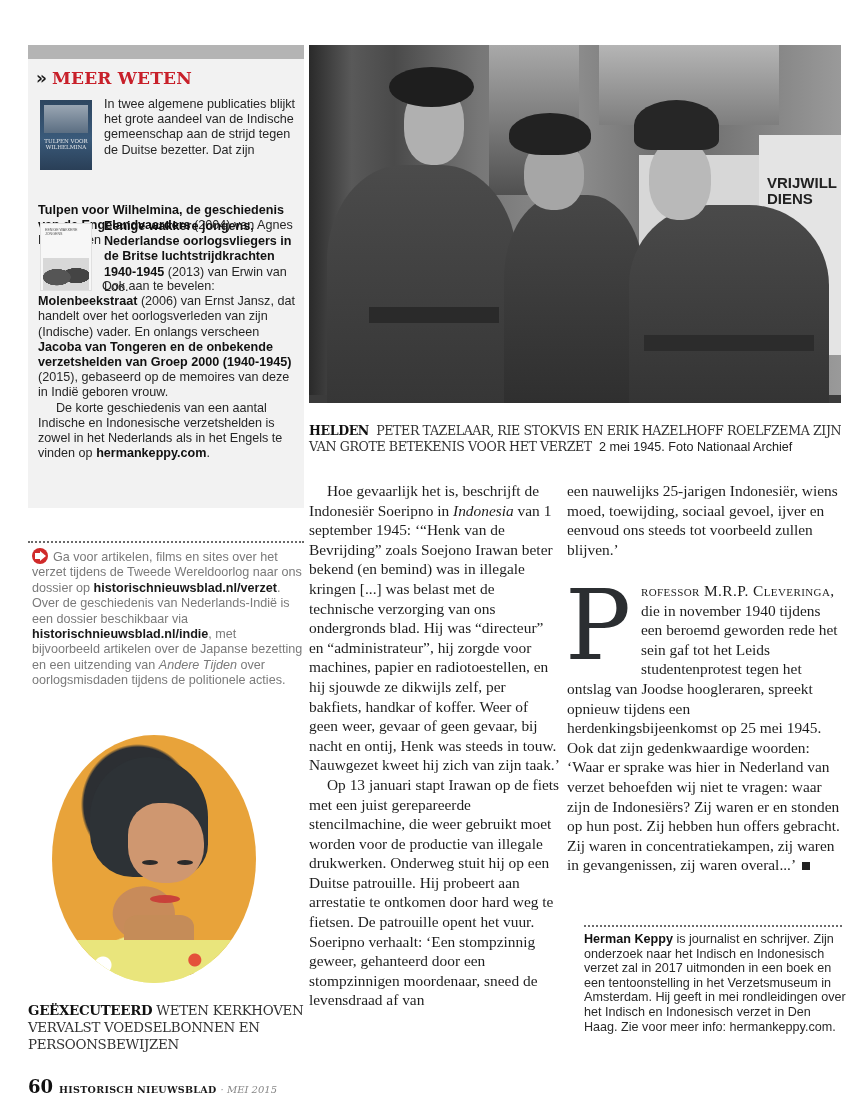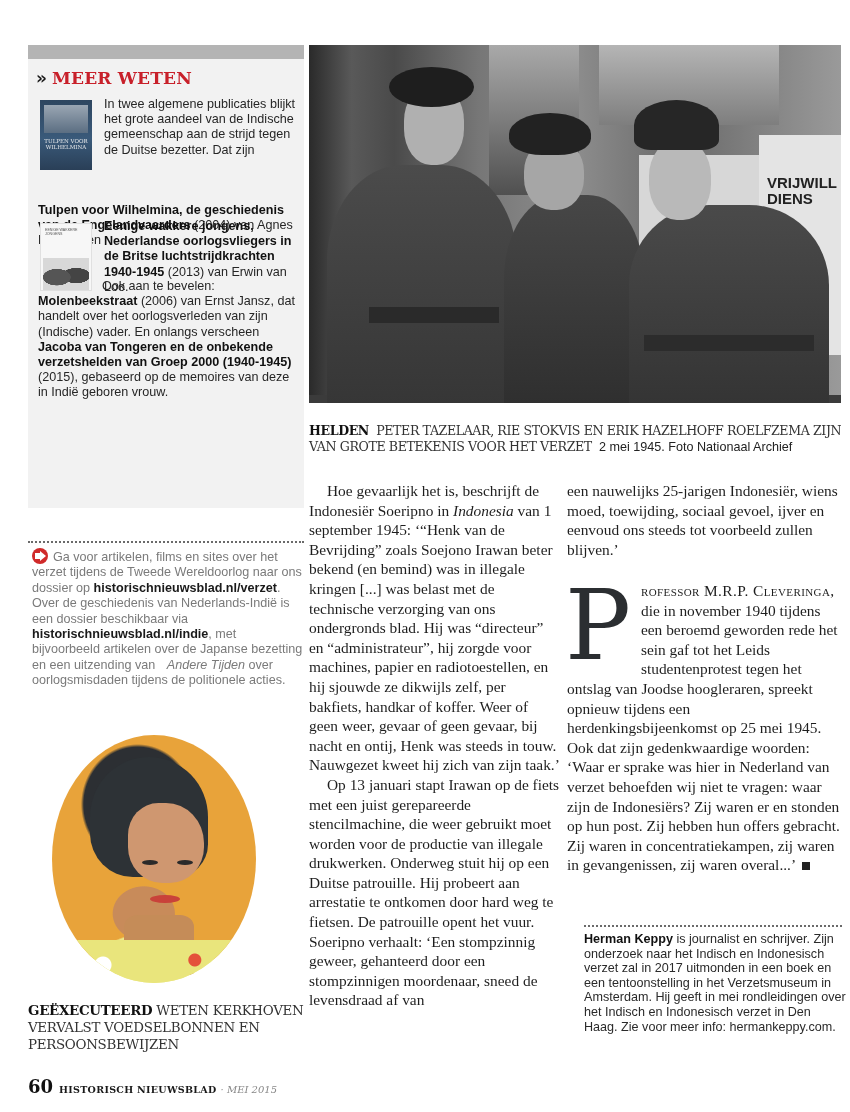--- a/index.html
+++ b/index.html
@@ -28,21 +28,21 @@
   #sb-p1b { left: 10px; top: 158px; width: 262px; }
   #sb-p2 { left: 76px; top: 174px; width: 196px; }
   #sb-p2b { left: 10px; top: 234px; width: 262px; }
 
   
   .dotted { border-top: 2px dotted #6a6a6a; height: 0; }
 
   #gavoor-rule { left: 28px; top: 541px; width: 276px; }
   #gavoor { left: 32px; top: 548px; width: 272px; font-family: "Liberation Sans", sans-serif; font-size: 12.6px; line-height: 15.4px; color: #7a7a7a; }
   #gavoor b { color: #1a1a1a; }
-  #gavoor i { color: #7a7a7a; margin-left: 8px; }
+  #gavoor i { color: #7a7a7a; }
   #arrow-icon { display: inline-block; width: 16px; height: 16px; border-radius: 50%; background: #d02a2a; position: relative; vertical-align: -3px; margin-right: 5px; }
   #arrow-icon::after { content: ""; position: absolute; left: 3px; top: 5px; width: 6px; height: 6px; background: #fff; }
   #arrow-icon::before { content: ""; position: absolute; left: 8px; top: 3px; border-left: 6px solid #fff; border-top: 5px solid transparent; border-bottom: 5px solid transparent; }
 
   
   #painting { left: 52px; top: 735px; width: 204px; height: 248px; border-radius: 50%;
     background:
       radial-gradient(ellipse 30% 22% at 45% 40%, #d9a276 0 60%, transparent 62%),
       radial-gradient(ellipse 48% 42% at 42% 28%, #2c2f33 0 55%, transparent 58%),
       radial-gradient(ellipse 60% 30% at 50% 95%, #eee98a 0 50%, transparent 52%),
@@ -140,20 +140,24 @@
   </div>
 
   <div id="sb-p2b" class="abs sidebar-text">
     <div style="text-indent:64px"><span>Ook aan te bevelen:</span></div>
     <div>
       <b>Molenbeekstraat</b>
       <span>(2006) van Ernst Jansz, dat handelt over het oorlogsverleden van zijn (Indische) vader. En onlangs verscheen</span>
       <b>Jacoba van Tongeren en de onbekende verzetshelden van Groep 2000 (1940-1945)</b>
       <span>(2015), gebaseerd op de memoires van deze in Indië geboren vrouw.</span>
     </div>
+    <div style="text-indent:18px">
+      <span>De korte geschiedenis van een aantal Indische en Indonesische verzetshelden is zowel in het Nederlands als in het Engels te vinden op</span>
+      <b>hermankeppy.com</b><span>.</span>
+    </div>
   </div>
 </div>
 
 <div id="gavoor-rule" class="abs dotted"></div>
 <div id="gavoor" class="abs">
   <span id="arrow-icon"></span><span>Ga voor artikelen, films en sites over het verzet tijdens de Tweede Wereldoorlog naar ons dossier op</span>
   <b>historischnieuwsblad.nl/verzet</b><span>. Over de geschiedenis van Nederlands-Indië is een dossier beschikbaar via</span>
   <b>historischnieuwsblad.nl/indie</b><span>, met bijvoorbeeld artikelen over de Japanse bezetting en een uitzending van</span>
   <i>Andere Tijden</i>
   <span>over oorlogsmisdaden tijdens de politionele acties.</span>

